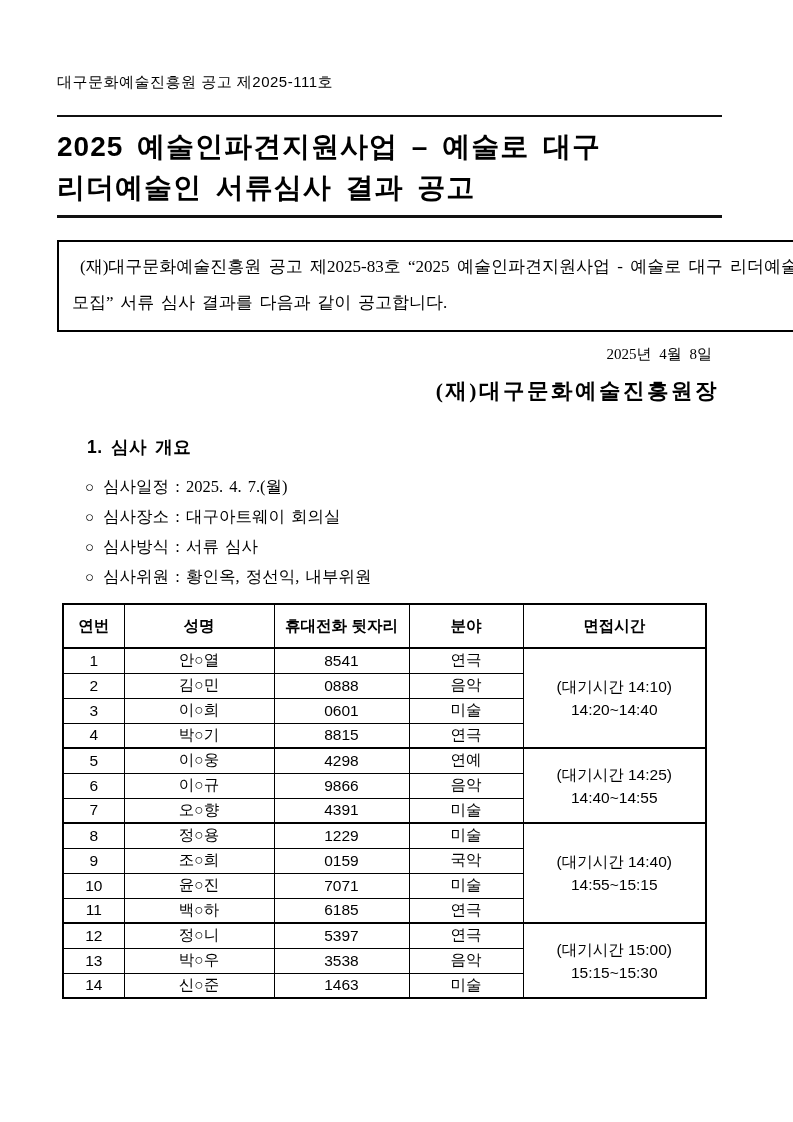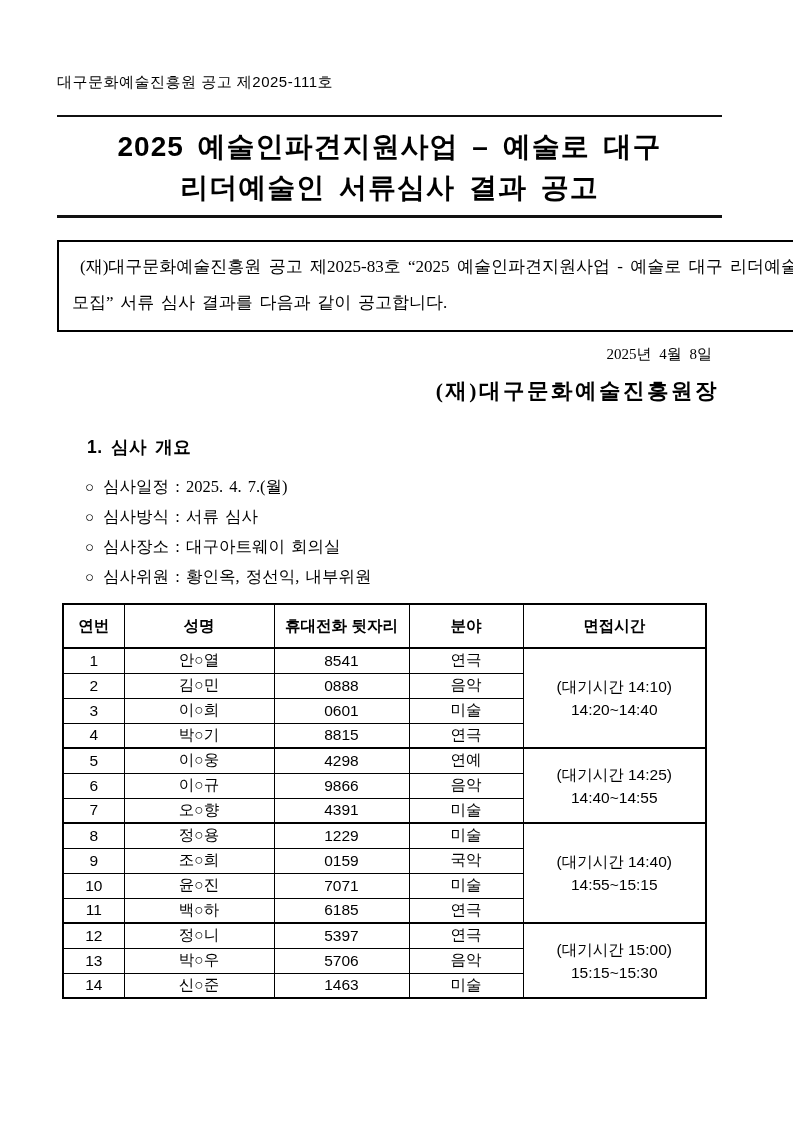--- a/index.html
+++ b/index.html
@@ -26,21 +26,21 @@
     margin-top: 23px;
     border-top: 2px solid #111;
     width: 665px;
   }
   .rule-bottom {
     margin-top: 7px;
     border-top: 3.5px solid #111;
     width: 665px;
   }
 
-  .title-block { margin-top: 9px; text-align: center; width: 665px; }
+  .title-block { margin-top: 9px; width: 665px; }
   .title-line {
     font-family: "Liberation Sans", "DejaVu Sans", sans-serif;
     font-weight: bold;
     font-size: 28px;
     line-height: 41px;
     letter-spacing: 1px;
     word-spacing: 5px;
   }
 
   .intro-box {
@@ -146,24 +146,24 @@
     <div class="date-line">2025년 4월 8일</div>
     <div class="signature-line">(재)대구문화예술진흥원장</div>
 
     <div class="sec-heading first">1. 심사 개요</div>
 
     <div class="bullet-list">
       <div class="bullet-item">
         <span class="circle">○</span><span>심사일정 : 2025. 4. 7.(월)</span>
       </div>
       <div class="bullet-item">
+        <span class="circle">○</span><span>심사장소 : 대구아트웨이 회의실</span>
+      </div>
+      <div class="bullet-item">
         <span class="circle">○</span><span>심사방식 : 서류 심사</span>
-      </div>
-      <div class="bullet-item">
-        <span class="circle">○</span><span>심사장소 : 대구아트웨이 회의실</span>
       </div>
       <div class="bullet-item">
         <span class="circle">○</span><span>심사위원 : 황인옥, 정선익, 내부위원</span>
       </div>
     </div>
 
 
     <table class="result-table">
       <colgroup>
         <col style="width:61px">
@@ -269,21 +269,21 @@
           <td>5397</td>
           <td>연극</td>
           <td class="interview-cell" rowspan="3">
             <div>(대기시간 15:00)</div>
             <div>15:15~15:30</div>
           </td>
         </tr>
         <tr>
           <td>13</td>
           <td>박○우</td>
-          <td>5706</td>
+          <td>3538</td>
           <td>음악</td>
         </tr>
         <tr>
           <td>14</td>
           <td>신○준</td>
           <td>1463</td>
           <td>미술</td>
         </tr>
       </tbody>
     </table>

